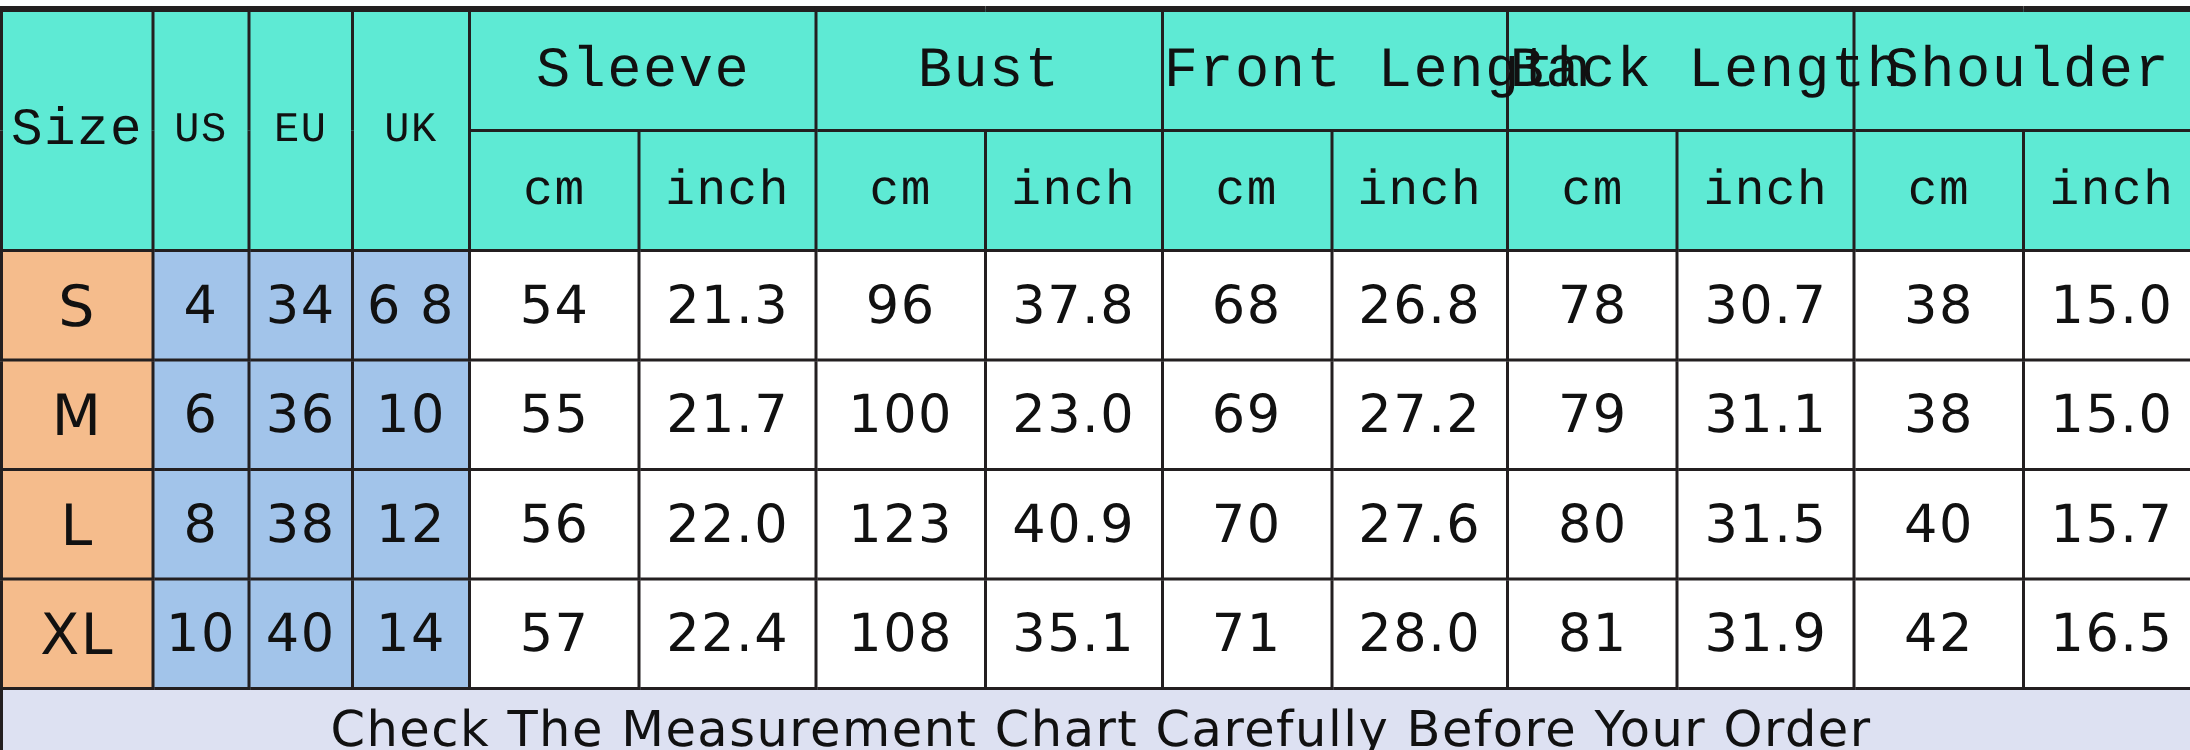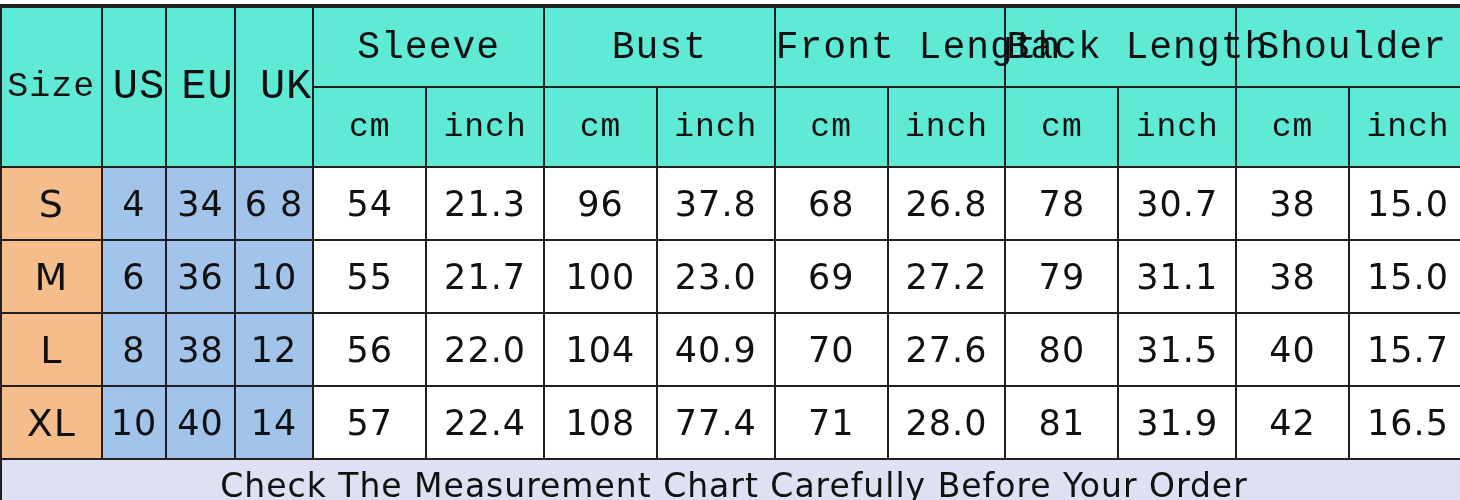--- a/index.html
+++ b/index.html
@@ -58,22 +58,21 @@
     height: 78px;
     font-size: 33px;
     margin-left: 44px;
   }
   .hdr-corner {
     height: 156px;
     font-size: 35px;
     margin-left: 20px;
   }
   .hdr-corner.small {
-    font-size: 42px;
-    text-align: right;
+    font-size: 28px;
   }
 
   
   tbody tr { height: 73px; }
 
   td.size-cell {
     background: #f5bc8c;
     font-size: 38px;
   }
   td.num-cell {
@@ -190,38 +189,38 @@
         <td class="meas-cell">38</td>
         <td class="meas-cell">15.0</td>
       </tr>
       <tr>
         <td class="size-cell">L</td>
         <td class="num-cell">8</td>
         <td class="num-cell">38</td>
         <td class="num-cell">12</td>
         <td class="meas-cell">56</td>
         <td class="meas-cell">22.0</td>
-        <td class="meas-cell">104</td>
+        <td class="meas-cell">123</td>
         <td class="meas-cell">40.9</td>
         <td class="meas-cell">70</td>
         <td class="meas-cell">27.6</td>
         <td class="meas-cell">80</td>
         <td class="meas-cell">31.5</td>
         <td class="meas-cell">40</td>
         <td class="meas-cell">15.7</td>
       </tr>
       <tr>
         <td class="size-cell">XL</td>
         <td class="num-cell">10</td>
         <td class="num-cell">40</td>
         <td class="num-cell">14</td>
         <td class="meas-cell">57</td>
         <td class="meas-cell">22.4</td>
         <td class="meas-cell">108</td>
-        <td class="meas-cell">77.4</td>
+        <td class="meas-cell">35.1</td>
         <td class="meas-cell">71</td>
         <td class="meas-cell">28.0</td>
         <td class="meas-cell">81</td>
         <td class="meas-cell">31.9</td>
         <td class="meas-cell">42</td>
         <td class="meas-cell">16.5</td>
       </tr>
     </tbody>
 
     <tfoot>

